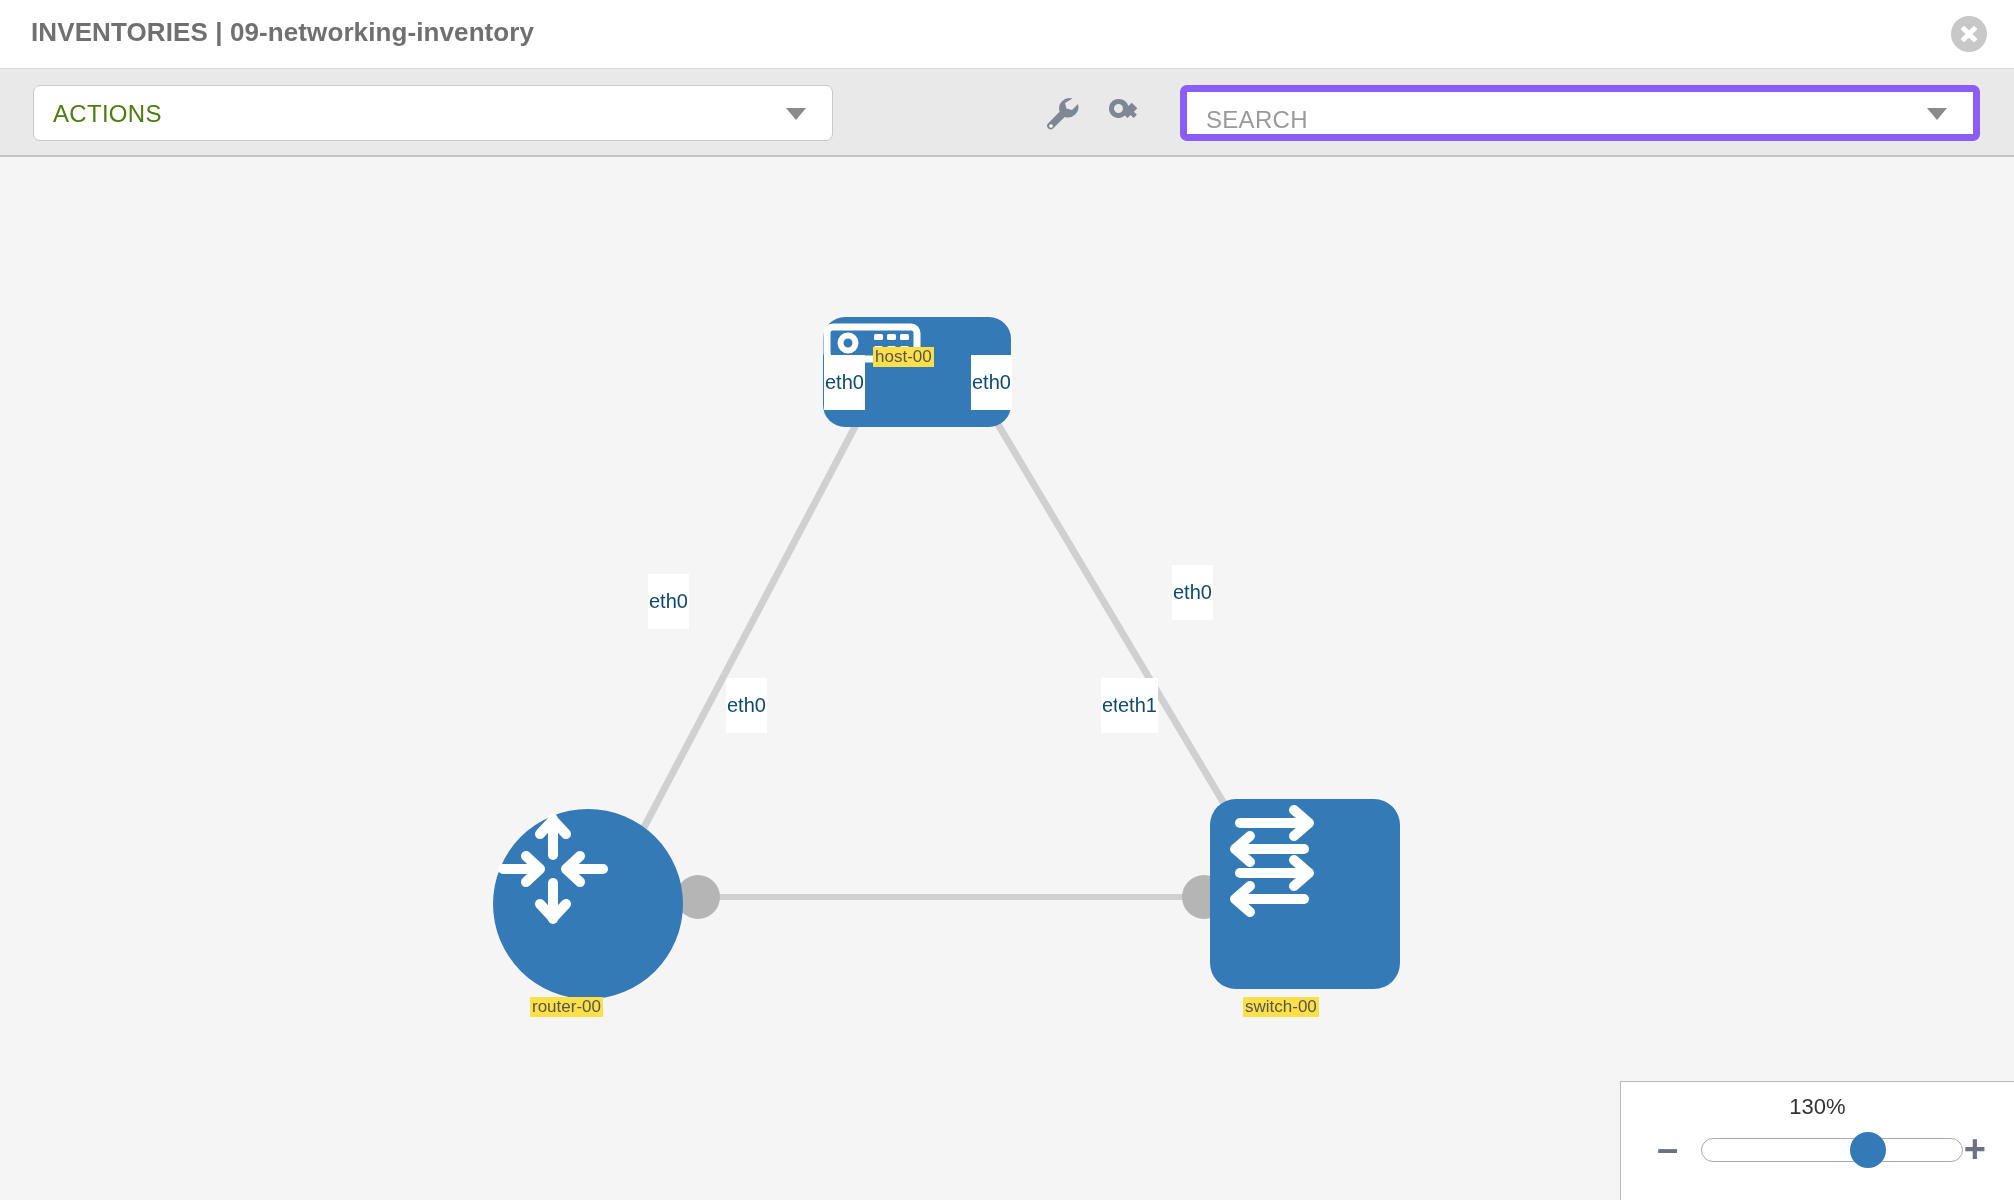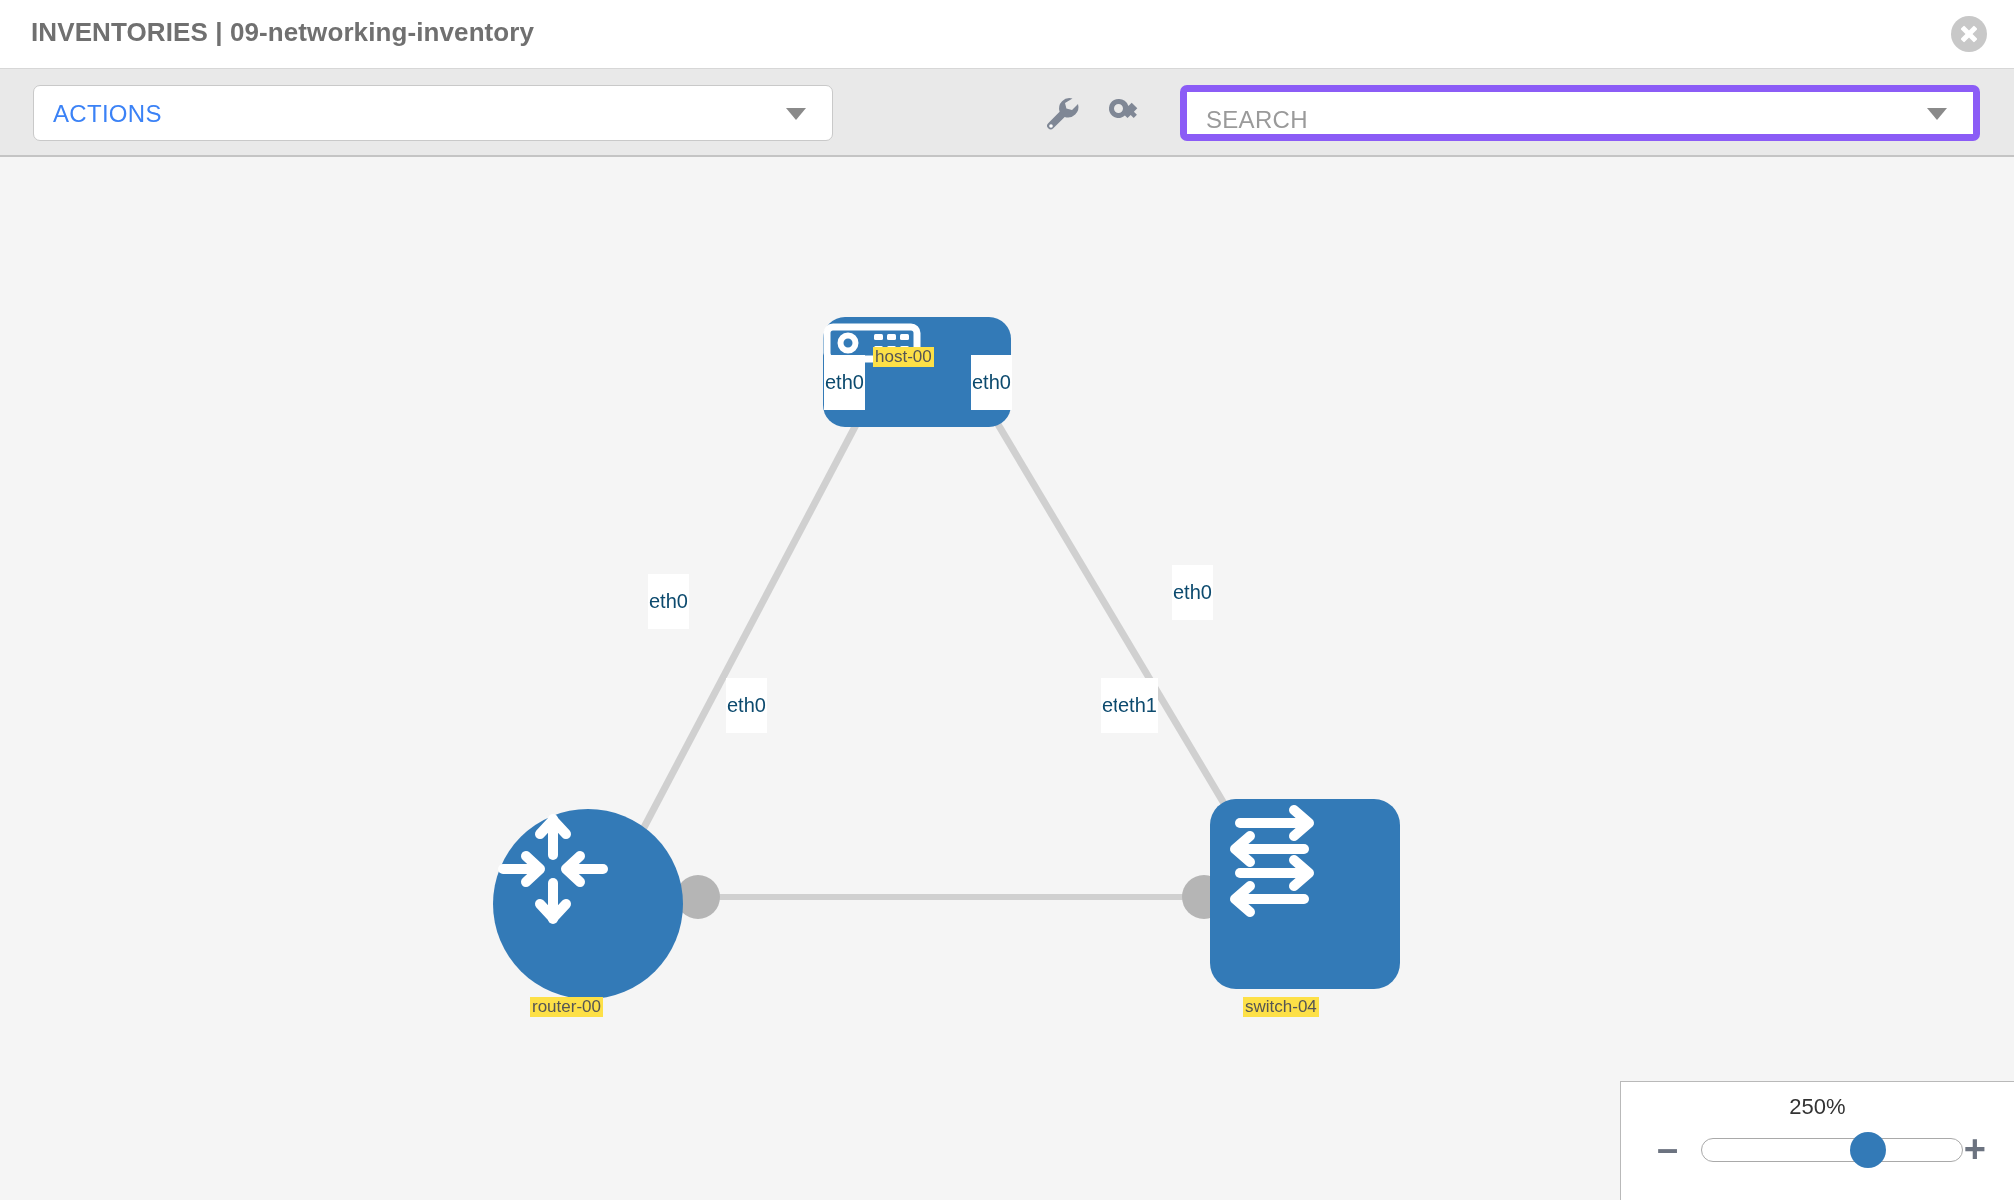--- a/index.html
+++ b/index.html
@@ -77,21 +77,21 @@
     height: 56px;
     background: #ffffff;
     border: 1px solid #c9c9c9;
     border-radius: 7px;
   }
   .actions-select .sel-label {
     position: absolute;
     left: 19px;
     top: 14px;
     font-size: 24px;
-    color: #3b82f6;
+    color: #4d7c0f;
     letter-spacing: 0.3px;
     text-align: right;
   }
   .caret {
     position: absolute;
     right: 26px;
     top: 50%;
     margin-top: -5px;
     width: 0; height: 0;
     border-left: 10px solid transparent;
@@ -331,34 +331,34 @@
           <line x1="30" y1="74" x2="98" y2="74"></line>
           <polyline points="84,61 99,74 84,87"></polyline>
           <line x1="94" y1="100" x2="26" y2="100"></line>
           <polyline points="40,87 25,100 40,113"></polyline>
         </g>
       </svg>
     </div>
 
     <div class="node-label" id="host-00-label">host-00</div>
     <div class="node-label" id="router-00-label">router-00</div>
-    <div class="node-label" id="switch-00-label">switch-04</div>
+    <div class="node-label" id="switch-00-label">switch-00</div>
 
     <div class="iface-label" id="iface-host-left">eth0</div>
     <div class="iface-label" id="iface-host-right">eth0</div>
     <div class="iface-label" id="iface-router-up">eth0</div>
     <div class="iface-label" id="iface-switch-up">eth0</div>
     <div class="iface-label" id="iface-router-side">eth0</div>
     <div class="iface-label" id="iface-switch-side-a">eth0</div>
     <div class="iface-label" id="iface-switch-side-b">eth1</div>
 
   </div>
 
   <div class="zoom-panel">
-    <div class="zoom-pct">250%</div>
+    <div class="zoom-pct">130%</div>
     <div class="zoom-minus">–</div>
     <div class="zoom-track">
       <div class="zoom-thumb"></div>
     </div>
     <div class="zoom-plus">+</div>
   </div>
 
 </div>
 
 </body></html>

